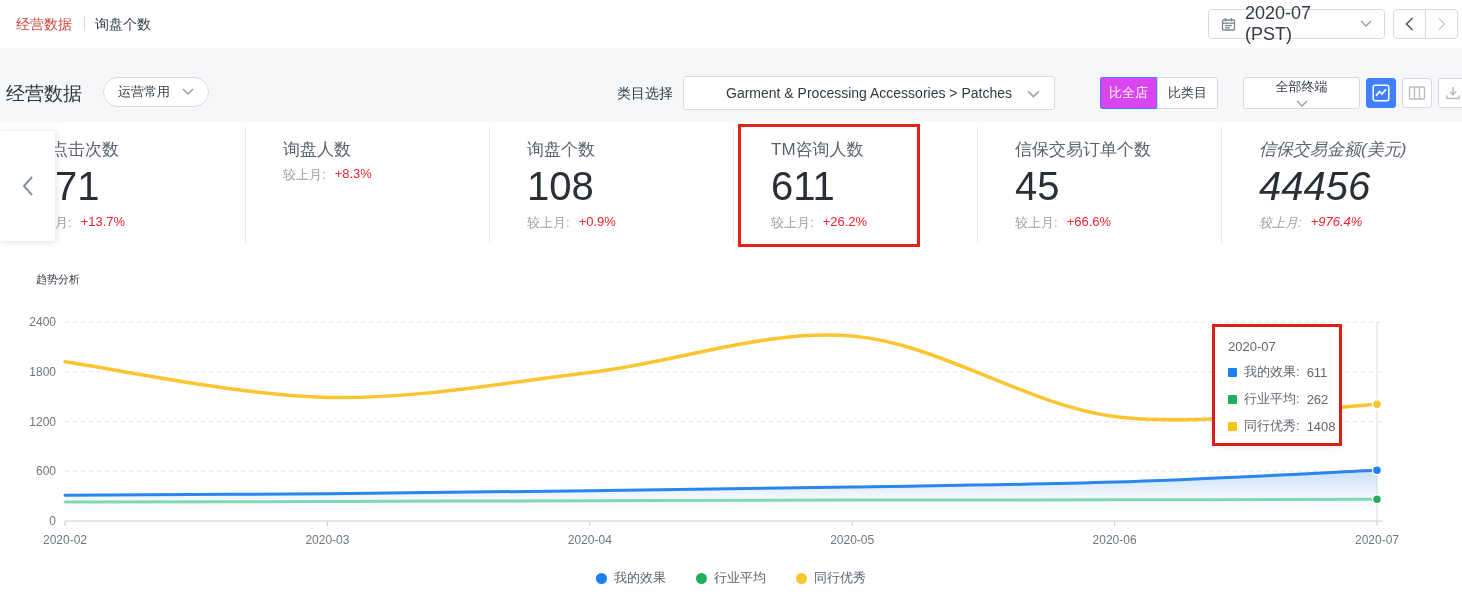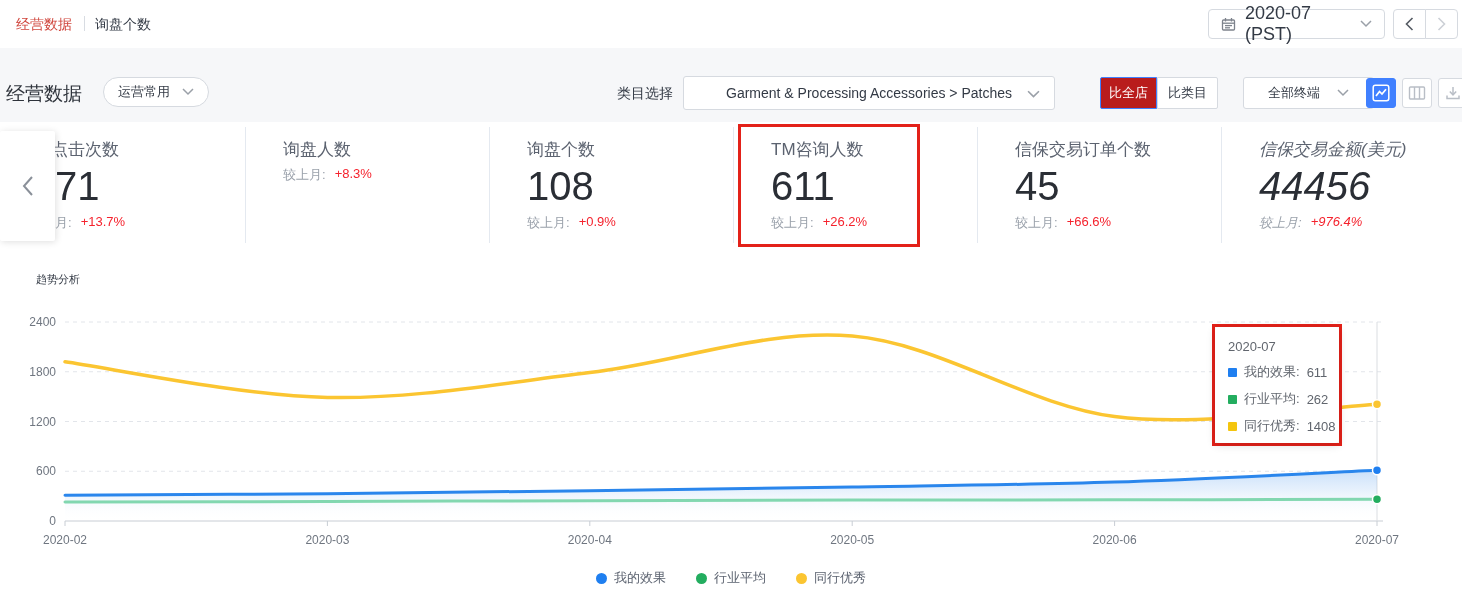--- a/index.html
+++ b/index.html
@@ -20,23 +20,23 @@
   .pager .pbtn:last-child{border-radius:0 4px 4px 0;margin-left:-1px;}
 
   
   .filter-strip{position:absolute;left:0;top:48px;width:1462px;height:74px;background:#f6f7f9;}
   .section-title{position:absolute;left:6px;top:81px;font-size:19px;color:#2e333b;}
   .pill-dd{position:absolute;left:103px;top:77px;height:30px;border:1px solid #d6dae0;border-radius:16px;background:#fff;display:flex;align-items:center;gap:12px;padding:0 14px;box-sizing:border-box;font-size:13px;color:#333a45;cursor:pointer;}
   .cat-label{position:absolute;left:617px;top:85px;font-size:14px;color:#333a45;}
   .cat-dd{position:absolute;left:683px;top:76px;width:372px;height:34px;border:1px solid #d6dae0;border-radius:3px;background:#fff;box-sizing:border-box;display:flex;align-items:center;justify-content:center;font-size:14px;color:#333a45;cursor:pointer;}
   .cat-dd .chev{position:absolute;right:14px;top:13px;}
   .seg{position:absolute;top:77px;height:32px;box-sizing:border-box;display:flex;align-items:center;justify-content:center;font-size:13px;cursor:pointer;}
-  .seg.active{background:#b91c1c;color:#fff;border:1px solid #4080ff;border-radius:2px 0 0 2px;}
+  .seg.active{background:#d946ef;color:#fff;border:1px solid #4080ff;border-radius:2px 0 0 2px;}
   .seg.plain{background:#fff;color:#333a45;border:1px solid #d6dae0;border-radius:0 2px 2px 0;}
-  .term-dd{position:absolute;left:1243px;top:77px;width:131px;height:32px;border:1px solid #d6dae0;border-radius:3px;background:#fff;box-sizing:border-box;display:flex;align-items:center;justify-content:space-between;padding:0 24px;font-size:13px;color:#333a45;cursor:pointer;}
+  .term-dd{position:absolute;left:1243px;top:77px;width:117px;height:32px;border:1px solid #d6dae0;border-radius:3px;background:#fff;box-sizing:border-box;display:flex;align-items:center;justify-content:space-between;padding:0 24px;font-size:13px;color:#333a45;cursor:pointer;flex-direction:column;}
   .icon-btn{position:absolute;top:78px;width:30px;height:30px;border-radius:3px;box-sizing:border-box;display:flex;align-items:center;justify-content:center;cursor:pointer;}
   .icon-btn.active{background:#4080ff;border:1px solid #4080ff;}
   .icon-btn.plain{background:#fff;border:1px solid #d6dae0;}
 
   
   .cards-row{position:absolute;left:0;top:122px;width:1462px;height:126px;background:#fff;}
   .card{position:absolute;top:0;height:126px;box-sizing:border-box;padding:16px 0 0 38px;cursor:pointer;}
   .card-title{font-size:17px;color:#5c6370;}
   .card-value{font-size:40px;line-height:46px;color:#2a2e35;margin-top:2px;}
   .card-compare{margin-top:5px;font-size:13px;display:flex;gap:9px;}

